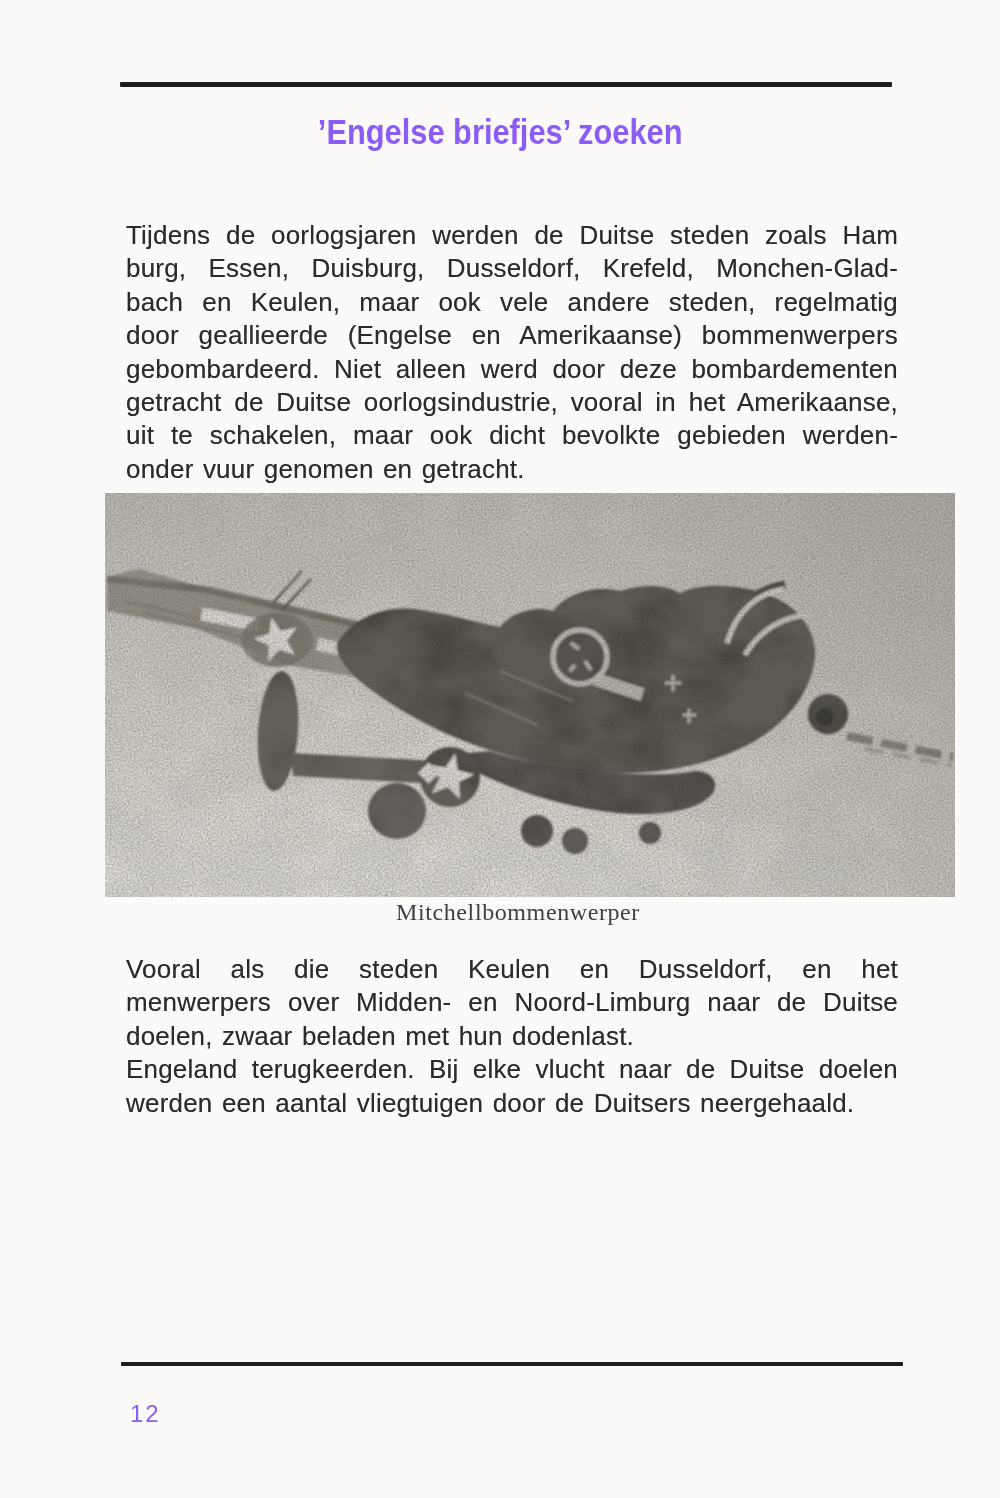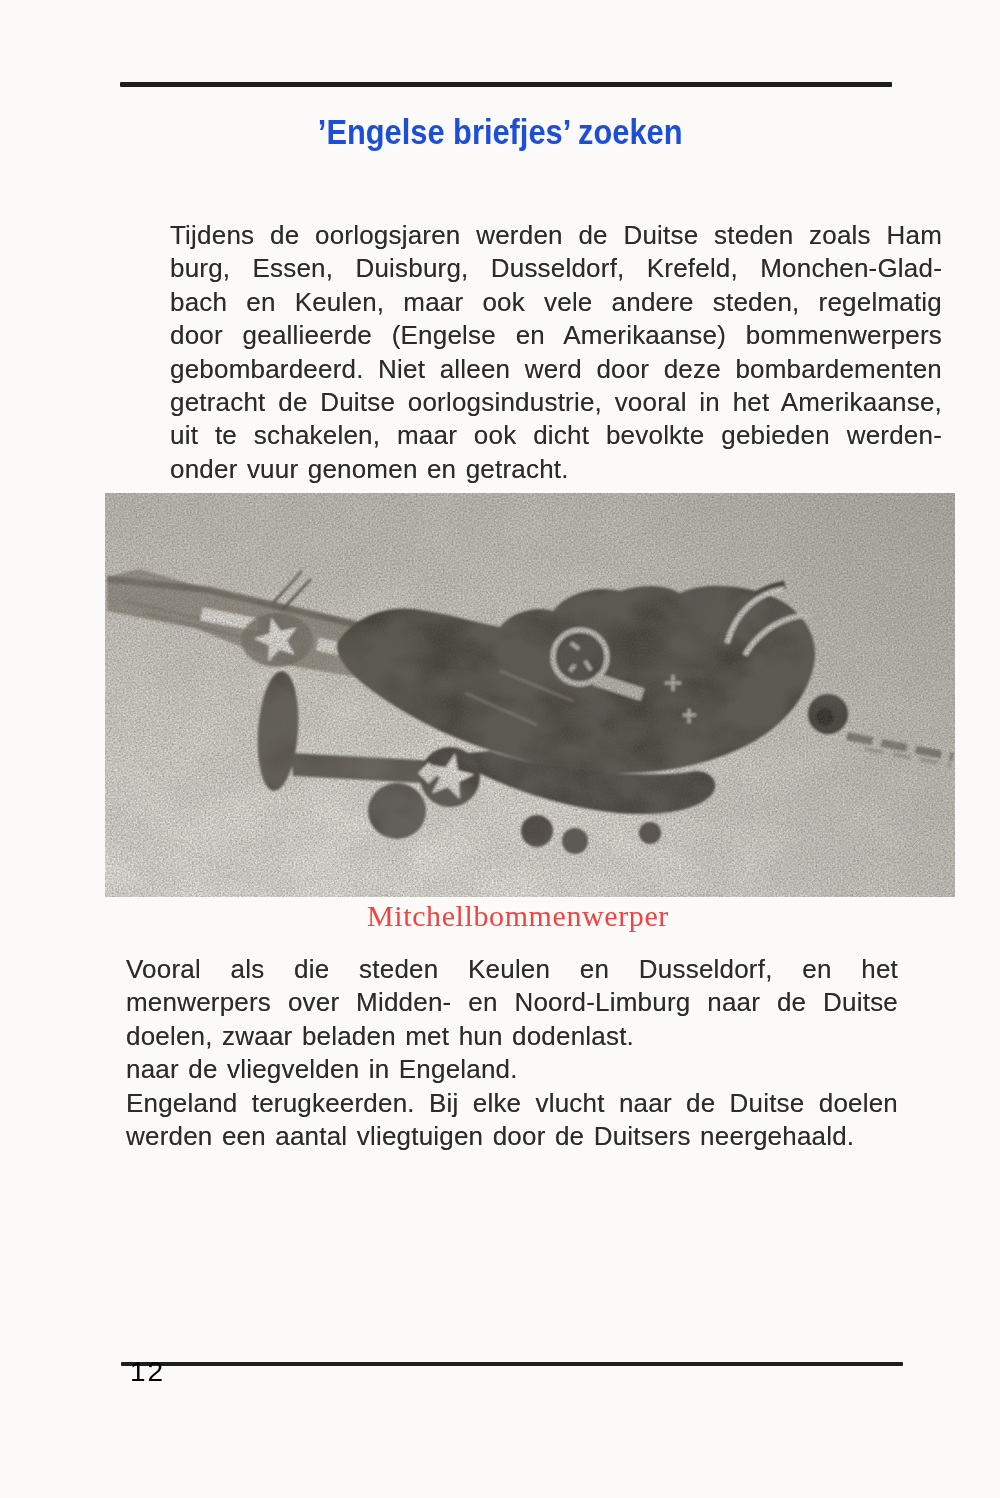--- a/index.html
+++ b/index.html
@@ -6,48 +6,48 @@
   .page{
     position:relative;width:1000px;height:1498px;margin:0 auto;
     background:#fbfaf8;overflow:hidden;
     font-family:"Liberation Sans",sans-serif;color:#2d2d2d;
   }
   .rule{position:absolute;background:#1e1e1e;border-radius:1px;}
   .rule-top{left:120px;top:82px;width:772px;height:5px;}
   .rule-bottom{left:121px;top:1362px;width:782px;height:4px;}
   .title{
     position:absolute;left:0;right:0;top:112px;margin:0;
-    text-align:center;font-size:35px;font-weight:bold;color:#1d4ed8;
+    text-align:center;font-size:35px;font-weight:bold;color:#8b5cf6;
   }
   .title-inner{display:inline-block;transform:scaleX(0.88);letter-spacing:0px;}
   .text-col{
     position:absolute;left:126px;width:772px;
     font-size:26px;letter-spacing:0.2px;word-spacing:2px;color:#2b2b2b;
   }
-  .col-1{top:219px;margin-left:44px;}
+  .col-1{top:219px;}
   .col-2{top:953px;}
   .line{
     line-height:33.4px;height:33.4px;white-space:normal;
     text-align:justify;text-align-last:justify;
     text-shadow:0 0 0.5px rgba(45,45,45,0.55);
   }
   .line.end{text-align-last:left;}
   .photo{
     position:absolute;left:105px;top:493px;width:850px;height:404px;margin:0;
     box-shadow:inset 0 0 16px 7px rgba(251,250,248,0.95);
   }
   .photo svg{display:block;width:100%;height:100%;}
   .caption{
     position:absolute;left:0;right:0;top:899px;
-    font-family:"Liberation Serif",serif;font-size:30px;color:#ef4444;
+    font-family:"Liberation Serif",serif;font-size:24px;color:#404040;
     text-align:center;letter-spacing:0.6px;padding-left:36px;
   }
   .page-number{
-    position:absolute;left:130px;top:1356px;
-    font-size:28px;color:#000000;letter-spacing:2px;
+    position:absolute;left:130px;top:1400px;
+    font-size:24px;color:#8b5cf6;letter-spacing:2px;
   }
 </style>
 </head>
 <body>
 
 <div class="page">
 
   <div class="rule rule-top"></div>
 
   <h1 class="title"><span class="title-inner">’Engelse briefjes’ zoeken</span></h1>
@@ -157,21 +157,20 @@
 
   <div class="caption">Mitchellbommenwerper</div>
 
   <div class="text-col col-2">
       <div>
         <div class="line">Vooral als die steden Keulen en Dusseldorf, en het</div>
         <div class="line">menwerpers over Midden- en Noord-Limburg naar de Duitse</div>
         <div class="line end">doelen, zwaar beladen met hun dodenlast.</div>
       </div>
       <div>
-        <div class="line end">naar de vliegvelden in Engeland.</div>
       </div>
       <div>
         <div class="line">Engeland terugkeerden. Bij elke vlucht naar de Duitse doelen</div>
         <div class="line end">werden een aantal vliegtuigen door de Duitsers neergehaald.</div>
       </div>
     </div>
 
   <div class="rule rule-bottom"></div>
 
   <div class="page-number">12</div>

